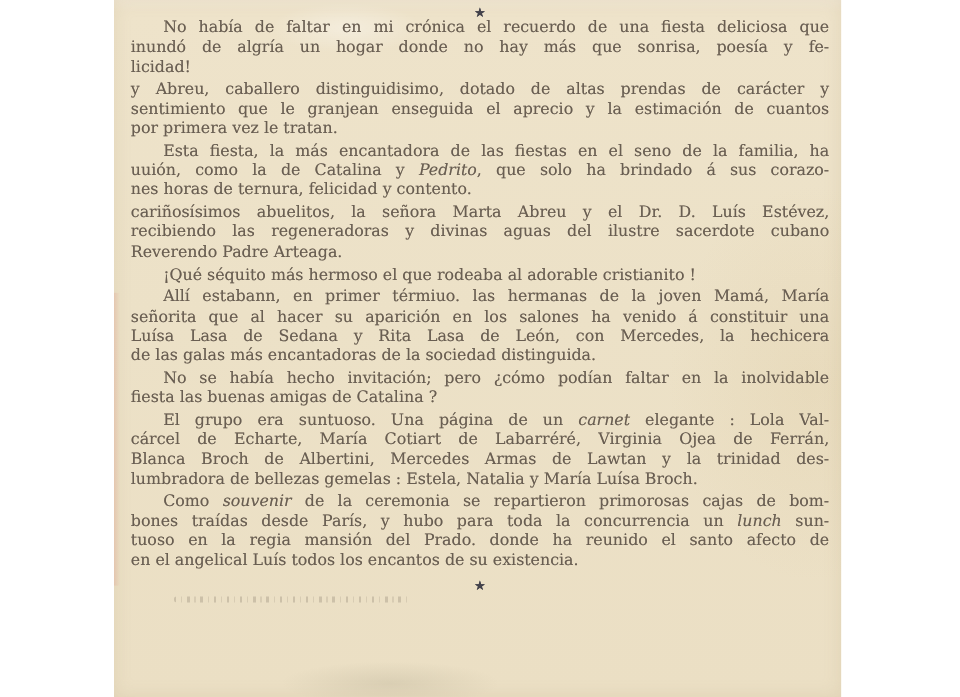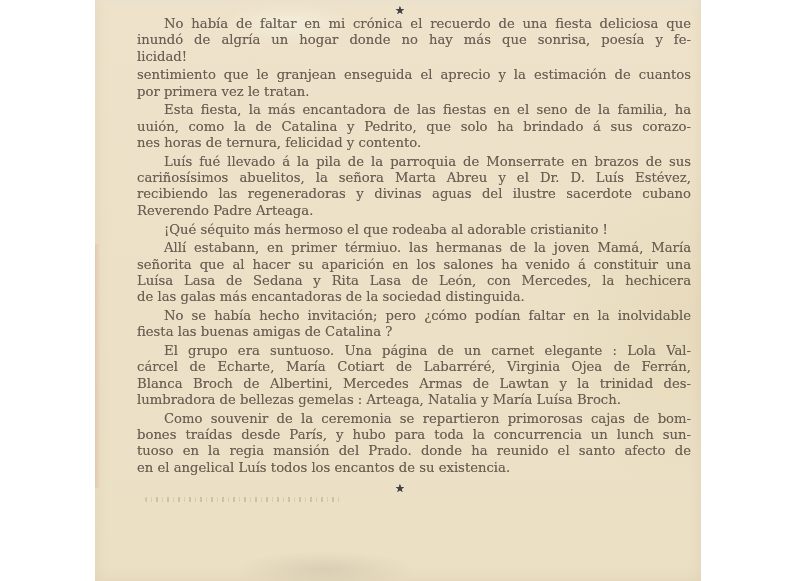--- a/index.html
+++ b/index.html
@@ -58,31 +58,30 @@
     font-size: 11px;
     color: #43424b;
     letter-spacing: 0;
     text-shadow: 0 0 0.5px #43424b;
   }
   .article {
     color: #695e52;
     font-size: 13.2px;
     line-height: 16.3px;
     text-shadow: 0 0 0.4px rgba(105,94,82,0.55);
-    margin-left: 28px;
   }
   .para + .para { margin-top: 2.5px; }
   .line {
     text-align: justify;
     text-align-last: justify;
     white-space: nowrap;
   }
   .line.last { text-align-last: left; white-space: normal; }
   .line.first { text-indent: 27px; }
-  .it { }
+  .it { font-style: italic; }
   .cutoff-remnant {
     margin-top: 3px;
     margin-left: 36px;
     width: 196px;
     height: 5px;
     opacity: 0.5;
     background: repeating-linear-gradient(
       90deg,
       rgba(122,110,94,0.55) 0px, rgba(122,110,94,0.55) 2px,
       rgba(122,110,94,0) 2px, rgba(122,110,94,0) 6px,
@@ -102,30 +101,30 @@
       <div class="ornament-row top">
         <span class="star">★</span>
       </div>
       <div class="article">
           <div class="para">
             <div class="line first">No había de faltar en mi crónica el recuerdo de una fiesta deliciosa que</div>
             <div class="line">inundó de algría un hogar donde no hay más que sonrisa, poesía y fe-</div>
             <div class="line last">licidad!</div>
           </div>
           <div class="para">
+            <div class="line">y Abreu, caballero distinguidisimo, dotado de altas prendas de carácter y</div>
             <div class="line">sentimiento que le granjean enseguida el aprecio y la estimación de cuantos</div>
             <div class="line last">por primera vez le tratan.</div>
           </div>
           <div class="para">
             <div class="line first">Esta fiesta, la más encantadora de las fiestas en el seno de la familia, ha</div>
             <div class="line">uuión, como la de Catalina y <span class="it">Pedrito</span>, que solo ha brindado á sus corazo-</div>
             <div class="line last">nes horas de ternura, felicidad y contento.</div>
           </div>
           <div class="para">
-            <div class="line first">Luís fué llevado á la pila de la parroquia de Monserrate en brazos de sus</div>
             <div class="line">cariñosísimos abuelitos, la señora Marta Abreu y el Dr. D. Luís Estévez,</div>
             <div class="line">recibiendo las regeneradoras y divinas aguas del ilustre sacerdote cubano</div>
             <div class="line last">Reverendo Padre Arteaga.</div>
           </div>
           <div class="para">
             <div class="line first last">¡Qué séquito más hermoso el que rodeaba al adorable cristianito !</div>
           </div>
           <div class="para">
             <div class="line first">Allí estabann, en primer térmiuo. las hermanas de la joven Mamá, María</div>
             <div class="line">señorita que al hacer su aparición en los salones ha venido á constituir una</div>
@@ -133,21 +132,21 @@
             <div class="line last">de las galas más encantadoras de la sociedad distinguida.</div>
           </div>
           <div class="para">
             <div class="line first">No se había hecho invitación; pero ¿cómo podían faltar en la inolvidable</div>
             <div class="line last">fiesta las buenas amigas de Catalina ?</div>
           </div>
           <div class="para">
             <div class="line first">El grupo era suntuoso.  Una página de un <span class="it">carnet</span> elegante :  Lola Val-</div>
             <div class="line">cárcel de Echarte, María Cotiart de Labarréré, Virginia Ojea de Ferrán,</div>
             <div class="line">Blanca Broch de Albertini, Mercedes Armas de Lawtan y la trinidad des-</div>
-            <div class="line last">lumbradora de bellezas gemelas : Arteaga, Natalia y María Luísa Broch.</div>
+            <div class="line last">lumbradora de bellezas gemelas : Estela, Natalia y María Luísa Broch.</div>
           </div>
           <div class="para">
             <div class="line first">Como <span class="it">souvenir</span> de la ceremonia se repartieron primorosas cajas de bom-</div>
             <div class="line">bones traídas desde París, y hubo para toda la concurrencia un <span class="it">lunch</span> sun-</div>
             <div class="line">tuoso en la regia mansión del Prado. donde ha reunido el santo afecto de</div>
             <div class="line last">en el angelical Luís todos los encantos de su existencia.</div>
           </div>
         </div>
       <div class="ornament-row bottom">
         <span class="star">★</span>

